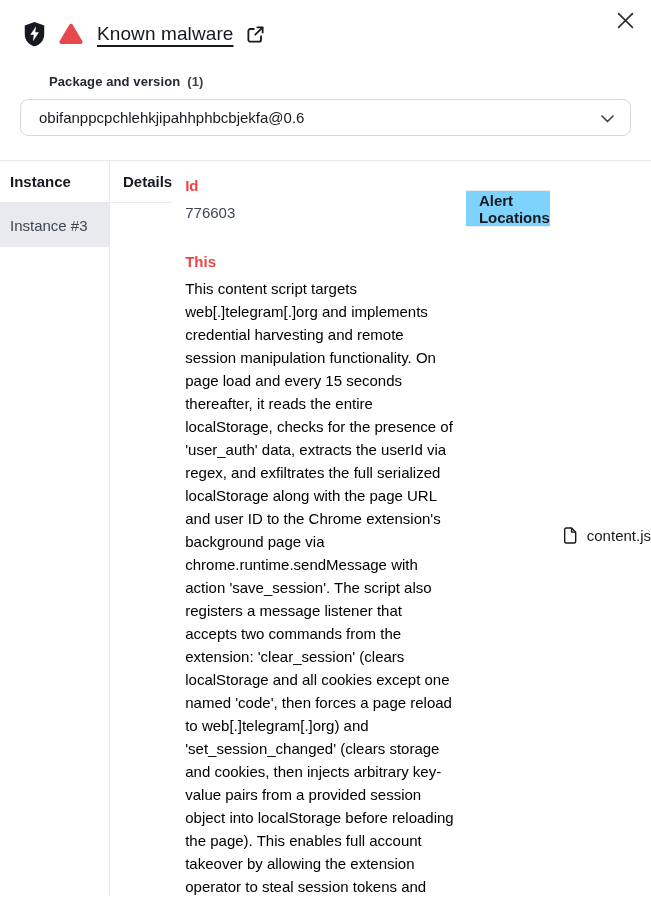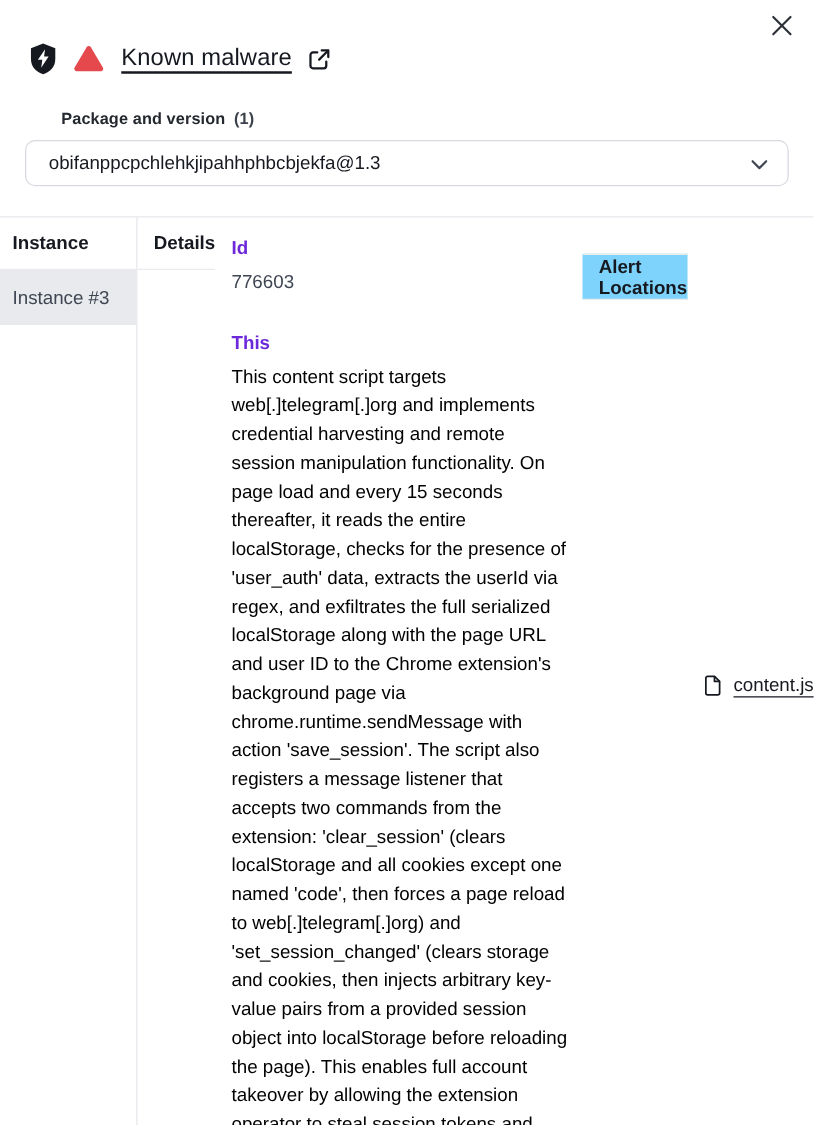--- a/index.html
+++ b/index.html
@@ -7,21 +7,21 @@
   body {
     font-family: "Liberation Sans", sans-serif;
     background: #ffffff;
     color: #16191f;
     position: relative;
     overflow: hidden;
   }
 
   
   .top-section { padding: 20px 22px 0 24px; }
-  .title-row { display: flex; align-items: center; gap: 13px; margin-top: 14px; }
+  .title-row { display: flex; align-items: center; gap: 13px; margin-top: 1px; }
   .shield-icon, .triangle-icon, .extlink-icon { flex: 0 0 auto; display: inline-flex; }
   .alert-title {
     font-size: 19px;
     font-weight: 500;
     color: #16191f;
     text-decoration: underline;
     text-decoration-thickness: 1.5px;
     text-underline-offset: 5px;
     cursor: pointer;
     letter-spacing: 0.1px;
@@ -77,21 +77,21 @@
   .details-col { flex: 1; display: flex; }
   .details-header {
     height: 42px; display: flex; align-items: center;
     padding-left: 13px;
     font-size: 15px; font-weight: 700; color: #16191f;
     border-bottom: 1px solid #e9ebee;
   }
   .details-body { padding: 13px 12px 0 13px; }
   .detail-block { margin-bottom: 26px; }
   .detail-label {
-    font-size: 15px; font-weight: 700; color: #6d28d9;
+    font-size: 15px; font-weight: 700; color: #ef4444;
     line-height: 23px; margin-bottom: 4px;
   }
   .detail-value { font-size: 15px; color: #3f4652; line-height: 23px; }
   .note-text { font-size: 15px; color: #000000; line-height: 23px; }
 
   .alert-band {
     margin-top: 29px;
     height: 37px;
     background: #7dd3fc;
     border-top: 1px solid #e9ebee;
@@ -101,21 +101,20 @@
     font-size: 15px; font-weight: 700; color: #16191f;
   }
   .location-row {
     margin-top: 13px;
     padding-left: 13px;
     display: flex; align-items: center; gap: 10px;
   }
   .file-icon { display: inline-flex; }
   .location-link {
     font-size: 15px; color: #16191f;
-    text-decoration: underline;
     text-decoration-thickness: 1px;
     text-underline-offset: 3.5px;
     cursor: pointer;
   }
 </style>
 </head>
 <body>
 
 <div class="top-section">
   <div class="title-row">
@@ -146,21 +145,21 @@
     <path d="M1.5 1.5 L14.5 14.5"></path>
     <path d="M14.5 1.5 L1.5 14.5"></path>
   </svg>
 </button>
 
 <div class="pkg-label-row">
   <span>Package and version</span><span class="pkg-count">(1)</span>
 </div>
 
 <div class="pkg-select">
-  <span class="pkg-select-value">obifanppcpchlehkjipahhphbcbjekfa@1.3</span>
+  <span class="pkg-select-value">obifanppcpchlehkjipahhphbcbjekfa@0.6</span>
   <span class="chevron-down-icon">
     <svg width="13" height="8" viewBox="0 0 13 8" fill="none" stroke="#3f4652" stroke-width="1.7" stroke-linecap="round" stroke-linejoin="round">
       <path d="M1 1 L6.5 6.5 L12 1"></path>
     </svg>
   </span>
 </div>
 
 <div class="table-section">
 
   <div class="sidebar-col">

